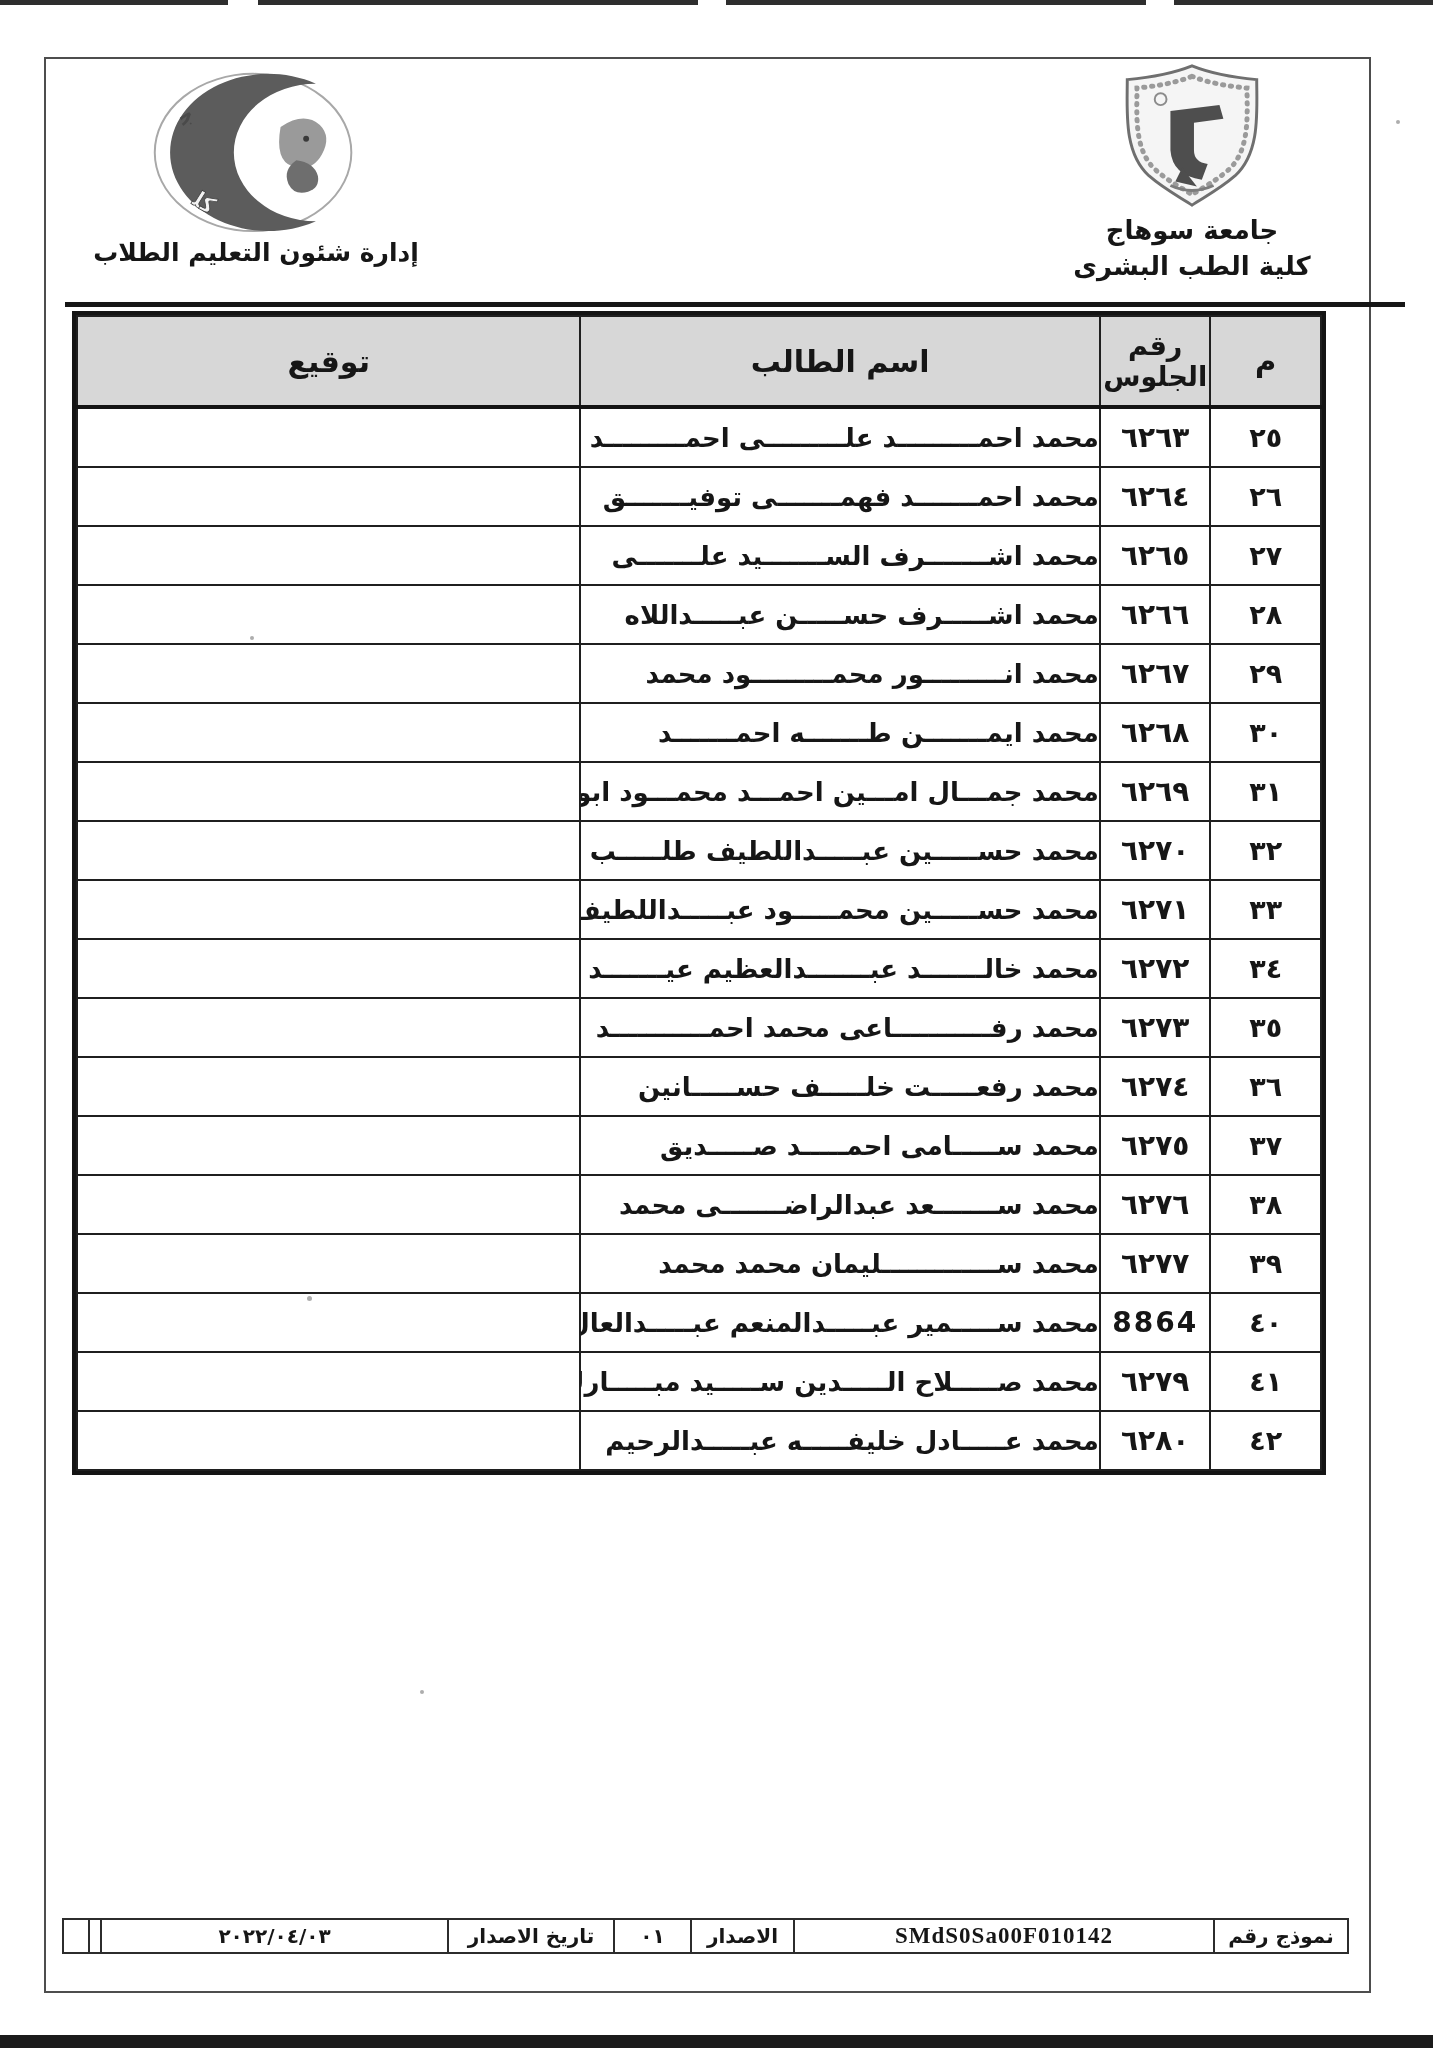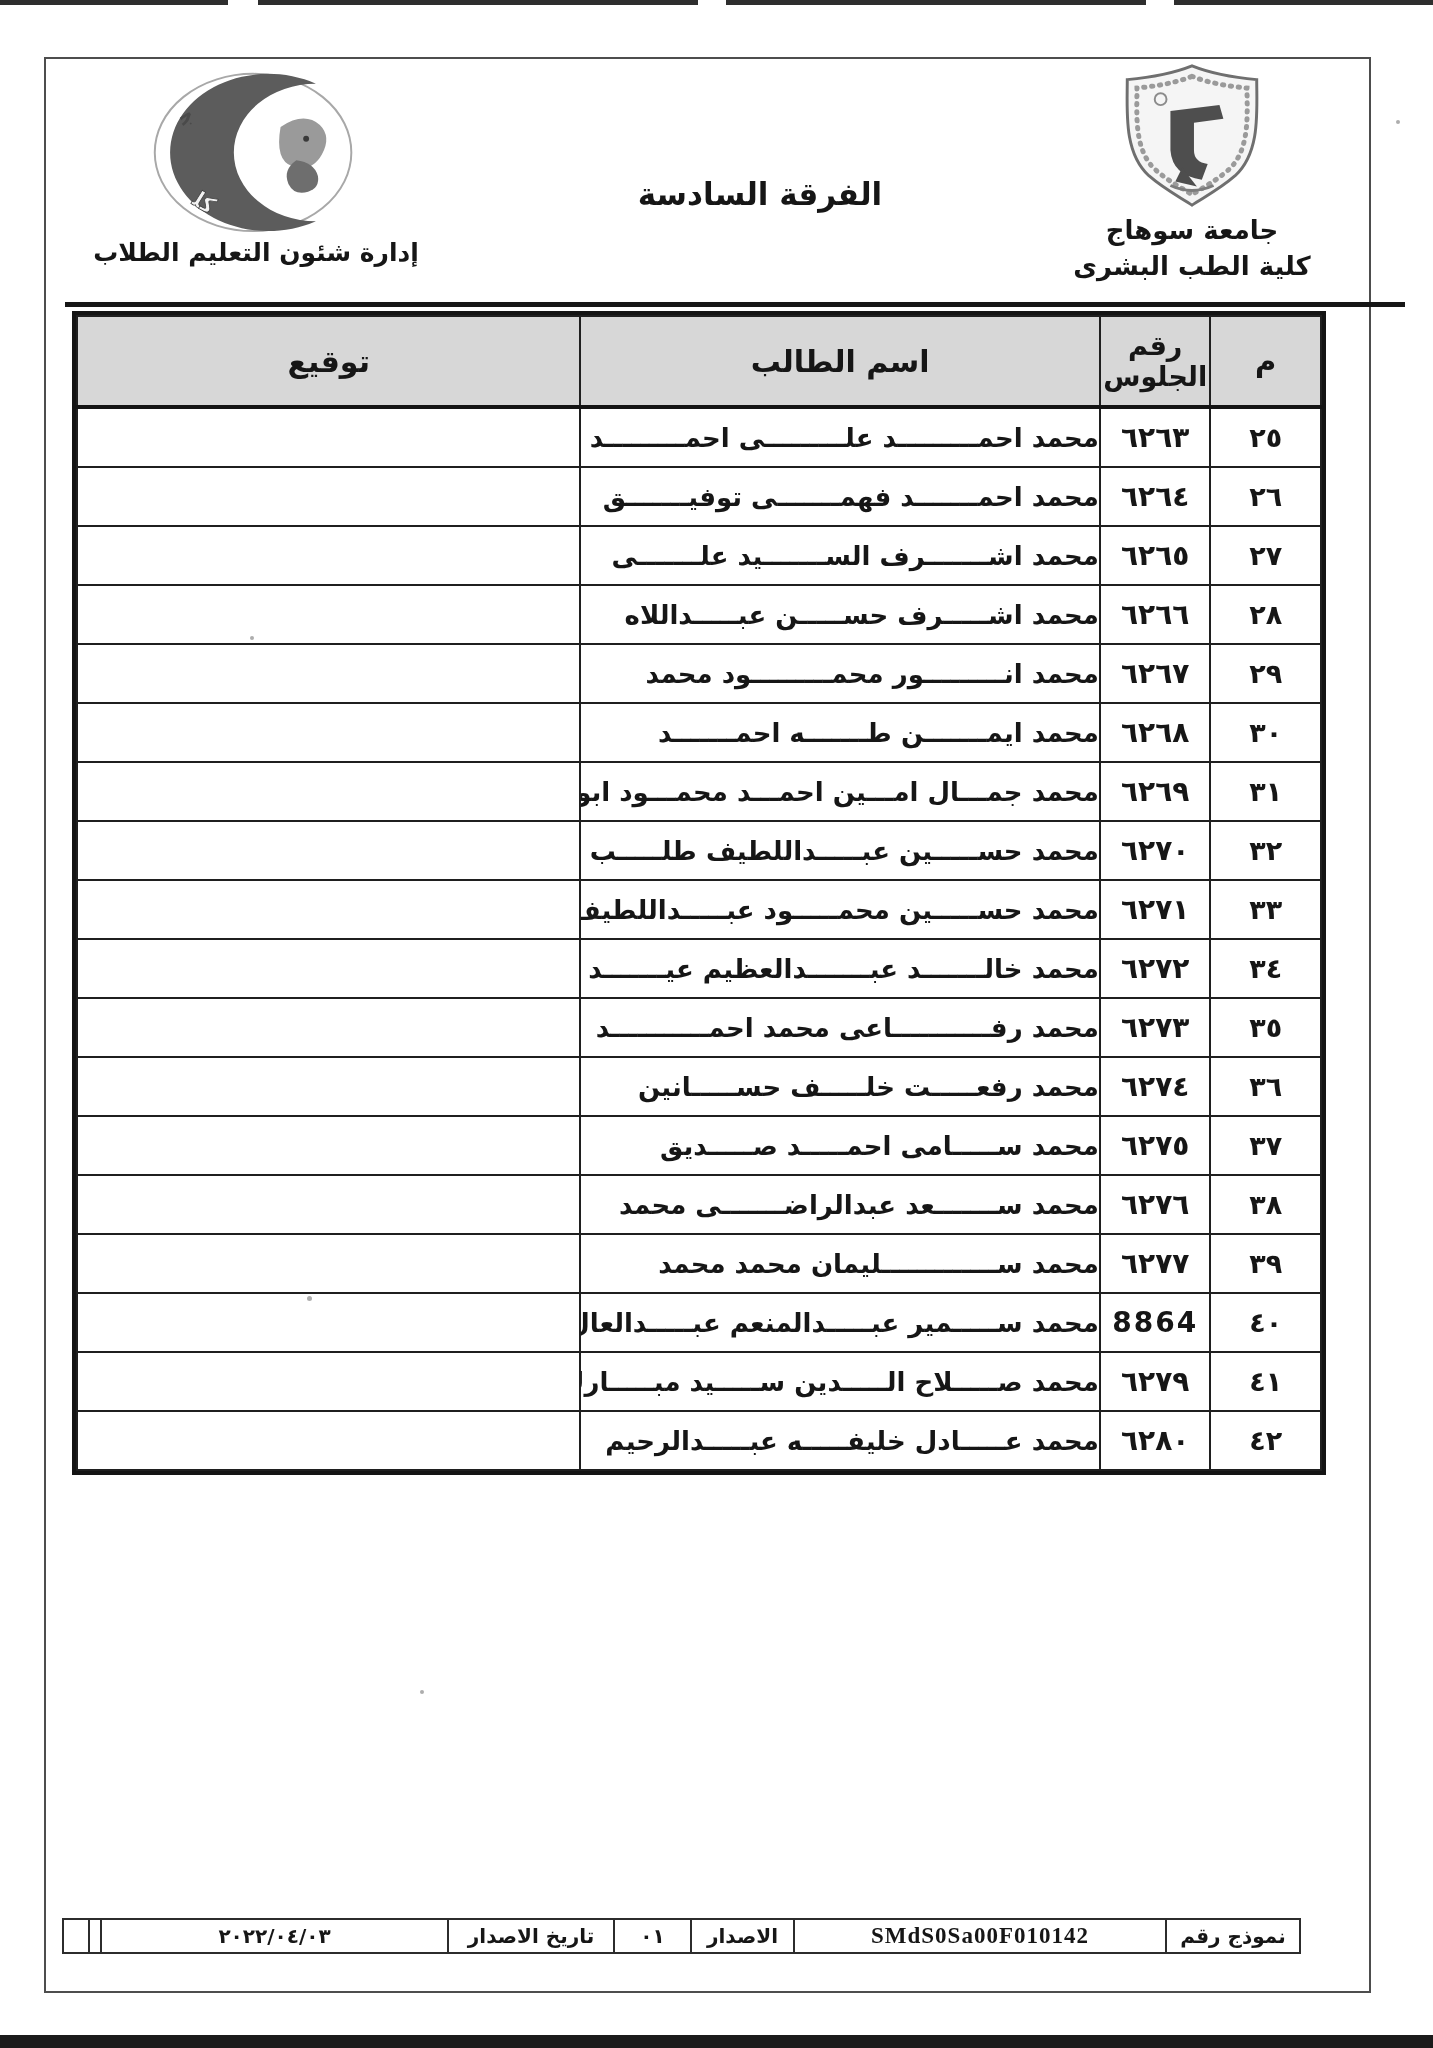--- a/index.html
+++ b/index.html
@@ -66,21 +66,20 @@
       <circle cx="176" cy="76" r="3" fill="#3a3a3a"></circle>
       <path id="ct" d="M50 64 Q122 0 202 50" fill="none"></path>
       <text font-size="21" font-weight="bold" fill="#4a4a4a"><textPath href="#ct" startOffset="10%">جامعة سوهاج</textPath></text>
       <path id="cb" d="M56 140 Q128 190 208 136" fill="none"></path>
       <text font-size="23" font-weight="bold" fill="#f2f2f2" stroke="#3c3c3c" stroke-width="0.8"><textPath href="#cb" startOffset="16%">كلية الطب</textPath></text>
     </svg>
     <div class="admin-text">إدارة شئون التعليم الطلاب</div>
   </div>
 
   <div class="center-head">
-    <div class="title1">الفرقة السادسة</div>
   </div>
 
   <div class="logo-right">
     <svg width="168" height="152" viewBox="0 0 160 155">
       <path d="M80 6 C100 14 124 18 146 20 C146 52 150 94 124 118 C108 132 92 140 80 148 C68 140 52 132 36 118 C10 94 14 52 14 20 C36 18 60 14 80 6 Z" fill="#f5f5f5" stroke="#6f6f6f" stroke-width="3"></path>
       <path d="M80 6 C100 14 124 18 146 20 C146 52 150 94 124 118 C108 132 92 140 80 148 C68 140 52 132 36 118 C10 94 14 52 14 20 C36 18 60 14 80 6 Z" fill="none" stroke="#9a9a9a" stroke-width="6" stroke-dasharray="1.5 8" stroke-linecap="round" transform="translate(80 77) scale(0.85) translate(-80 -77)"></path>
       <path d="M58 52 L108 46 L112 60 L82 64 L82 92 Q82 104 96 106 L90 122 Q60 118 58 92 Z" fill="#4e4e4e"></path>
       <path d="M70 110 l15 19 -22 -5z" fill="#4e4e4e"></path>
       <circle cx="48" cy="40" r="6" fill="none" stroke="#8b8b8b" stroke-width="2"></circle>
       <path d="M58 128 q22 10 44 0" stroke="#7c7c7c" stroke-width="3" fill="none"></path>
@@ -215,21 +214,21 @@
             <td class="c-seat">٦٢٨٠</td>
             <td class="c-name">محمد عـــــادل خليفـــــه عبـــــدالرحيم</td>
             <td class="c-sig"></td>
           </tr>
         </tbody>
     </table>
   </div>
 
   <div class="footer">
     <div class="fcell" style="width:134px;">نموذج رقم</div>
-    <div class="fcell fcode" style="width:372px;">SMdS0Sa00F010142</div>
+    <div class="fcell fcode" style="width:420px;">SMdS0Sa00F010142</div>
     <div class="fcell" style="width:103px;">الاصدار</div>
     <div class="fcell" style="width:77px;">٠١</div>
     <div class="fcell" style="width:166px;">تاريخ الاصدار</div>
     <div class="fcell" style="width:347px;">٢٠٢٢/٠٤/٠٣</div>
     <div class="fcell" style="width:12px;"></div>
     <div class="fcell" style="width:24px;"></div>
   </div>
 
   <div class="speck" style="left:307px;top:1296px;width:5px;height:5px;"></div>
   <div class="speck" style="left:250px;top:636px;width:4px;height:4px;"></div>

